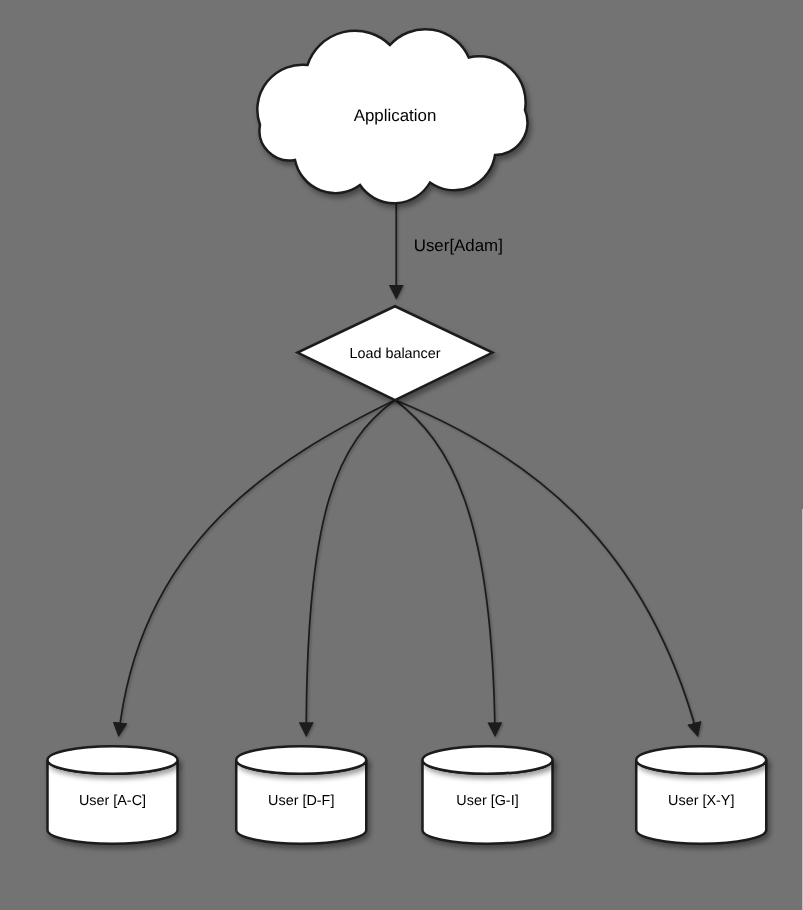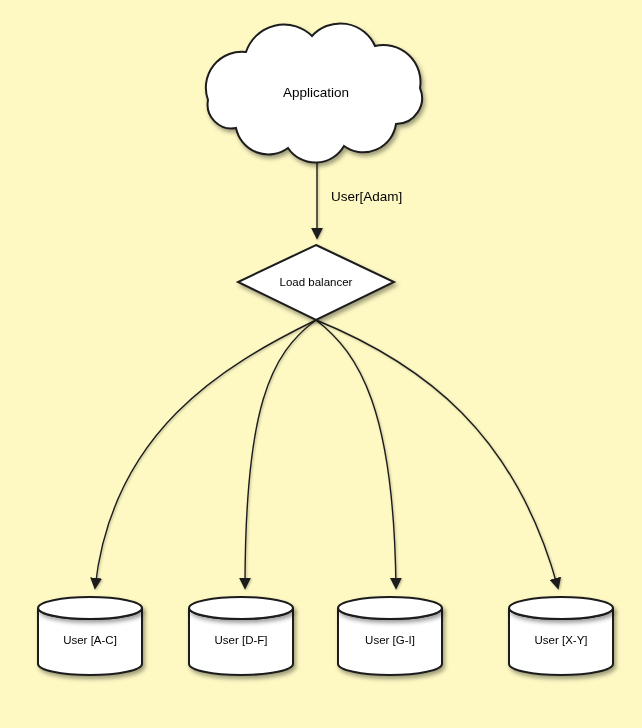--- a/index.html
+++ b/index.html
@@ -8,21 +8,21 @@
     background: #ffffff;
     width: 642px;
     height: 728px;
     overflow: hidden;
     font-family: "Liberation Sans", sans-serif;
   }
   .canvas-wrap {
     position: relative;
     width: 642px;
     height: 728px;
-    background: #fef9c3;
+    background: #737373;
   }
   svg { display: block; }
   .shape {
     fill: #ffffff;
     stroke: #1c1c1c;
     stroke-width: 2;
     filter: drop-shadow(2px 3px 2px rgba(0,0,0,0.38));
   }
   .edge {
     fill: none;

